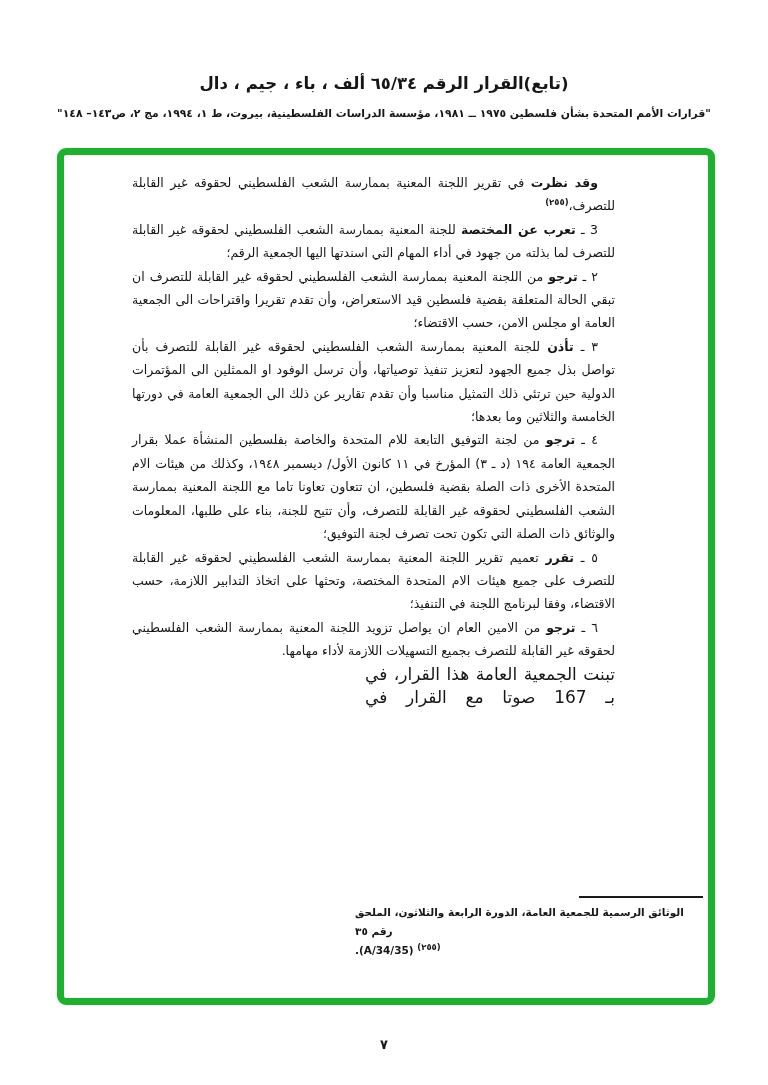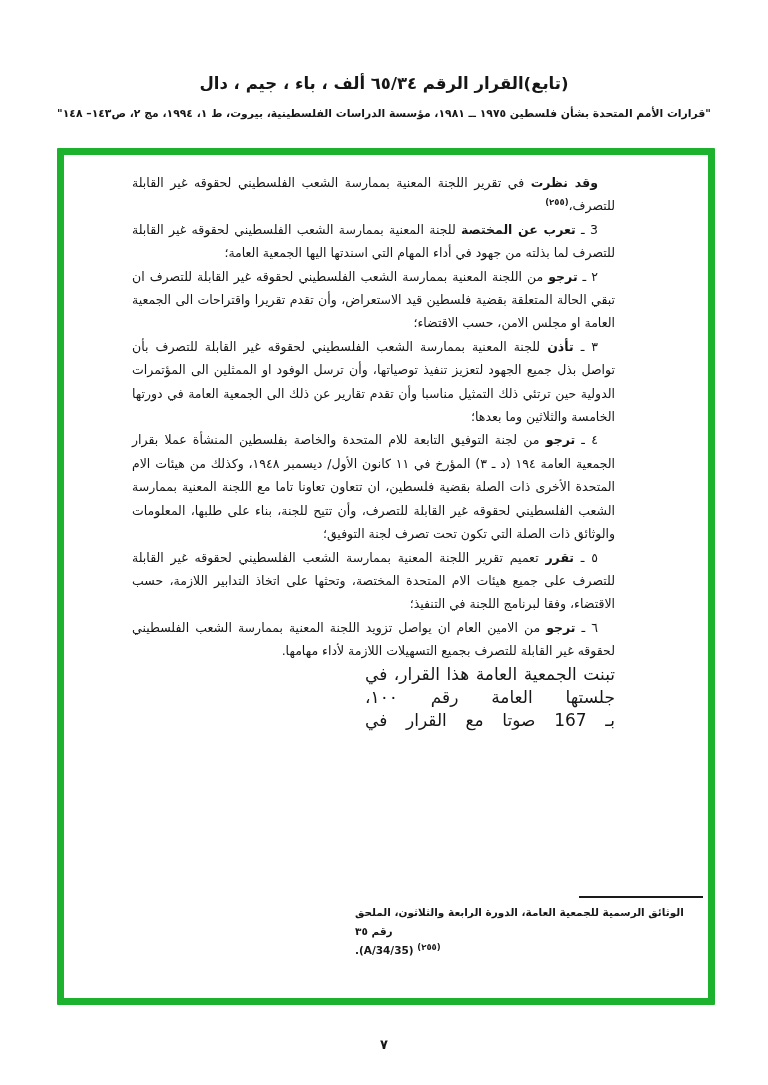--- a/index.html
+++ b/index.html
@@ -13,21 +13,21 @@
     font-size:16.5px; font-weight:bold; letter-spacing:0.2px;
   }
   .doc-source {
     position:absolute; top:107px; left:0; right:0;
     direction:rtl; text-align:center;
     font-size:10.8px; font-weight:bold;
   }
   .res-box {
     position:absolute; left:57px; top:148px;
     width:644px; height:843px;
-    border:7px solid #6d28d9; border-radius:1px;
+    border:7px solid #6d28d9; border-radius:9px;
     background:#ffffff;
   }
   .text-col {
     direction:rtl;
     margin:16px 93px 0 68px; 
     font-size:12.5px; line-height:23.4px; text-align:justify;
   }
   .para { text-indent:17px; margin:0; }
   .para b, .intro b { font-weight:bold; }
   sup.fnref {
@@ -64,35 +64,34 @@
   <div class="doc-title">(تابع)القرار الرقم ٦٥/٣٤ ألف ، باء ، جيم ، دال</div>
 
   <div class="doc-source">"قرارات الأمم المتحدة بشأن فلسطين ١٩٧٥ ــ ١٩٨١، مؤسسة الدراسات الفلسطينية، بيروت، ط ١، ١٩٩٤، مج ٢، ص١٤٣– ١٤٨"</div>
 
   <div class="res-box" style="border-color: rgb(28, 178, 45);">
 
     <div class="text-col">
 
       <p class="para intro"><b>وقد نظرت</b><span> في تقرير اللجنة المعنية بممارسة الشعب الفلسطيني لحقوقه غير القابلة للتصرف،</span><sup class="fnref">(٢٥٥)</sup></p>
 
-      <p class="para"><span>3 ـ </span><b>تعرب عن المختصة</b><span> للجنة المعنية بممارسة الشعب الفلسطيني لحقوقه غير القابلة للتصرف لما بذلته من جهود في أداء المهام التي اسندتها اليها الجمعية العامة؛</span></p>
+      <p class="para"><span>3 ـ </span><b>تعرب عن المختصة</b><span> للجنة المعنية بممارسة الشعب الفلسطيني لحقوقه غير القابلة للتصرف لما بذلته من جهود في أداء المهام التي اسندتها اليها الجمعية الرقم؛</span></p>
 
       <p class="para"><span>٢ ـ </span><b>ترجو</b><span> من اللجنة المعنية بممارسة الشعب الفلسطيني لحقوقه غير القابلة للتصرف ان تبقي الحالة المتعلقة بقضية فلسطين قيد الاستعراض، وأن تقدم تقريرا واقتراحات الى الجمعية العامة او مجلس الامن، حسب الاقتضاء؛</span></p>
 
       <p class="para"><span>٣ ـ </span><b>تأذن</b><span> للجنة المعنية بممارسة الشعب الفلسطيني لحقوقه غير القابلة للتصرف بأن تواصل بذل جميع الجهود لتعزيز تنفيذ توصياتها، وأن ترسل الوفود او الممثلين الى المؤتمرات الدولية حين ترتئي ذلك التمثيل مناسبا وأن تقدم تقارير عن ذلك الى الجمعية العامة في دورتها الخامسة والثلاثين وما بعدها؛</span></p>
 
       <p class="para"><span>٤ ـ </span><b>ترجو</b><span> من لجنة التوفيق التابعة للام المتحدة والخاصة بفلسطين المنشأة عملا بقرار الجمعية العامة ١٩٤ (د ـ ٣) المؤرخ في ١١ كانون الأول/ ديسمبر ١٩٤٨، وكذلك من هيئات الام المتحدة الأخرى ذات الصلة بقضية فلسطين، ان تتعاون تعاونا تاما مع اللجنة المعنية بممارسة الشعب الفلسطيني لحقوقه غير القابلة للتصرف، وأن تتيح للجنة، بناء على طلبها، المعلومات والوثائق ذات الصلة التي تكون تحت تصرف لجنة التوفيق؛</span></p>
 
       <p class="para"><span>٥ ـ </span><b>تقرر</b><span> تعميم تقرير اللجنة المعنية بممارسة الشعب الفلسطيني لحقوقه غير القابلة للتصرف على جميع هيئات الام المتحدة المختصة، وتحثها على اتخاذ التدابير اللازمة، حسب الاقتضاء، وفقا لبرنامج اللجنة في التنفيذ؛</span></p>
 
       <p class="para"><span>٦ ـ </span><b>ترجو</b><span> من الامين العام ان يواصل تزويد اللجنة المعنية بممارسة الشعب الفلسطيني لحقوقه غير القابلة للتصرف بجميع التسهيلات اللازمة لأداء مهامها.</span></p>
 
       <div class="closing">
         <div class="closing-line">تبنت الجمعية العامة هذا القرار، في</div>
-        <div class="closing-line">جلستها العامة رقم ١٠٠،</div>
         <div class="closing-line">بـ 167 صوتا مع القرار في</div>
       </div>
 
     </div>
 
     <div class="footnote-block">
       <div class="fn-sep"></div>
       <div class="fn-line1">الوثائق الرسمية للجمعية العامة، الدورة الرابعة والثلاثون، الملحق رقم ٣٥</div>
       <div class="fn-line2"><sup class="fnref">(٢٥٥)</sup> <span>(A/34/35).</span></div>
     </div>

